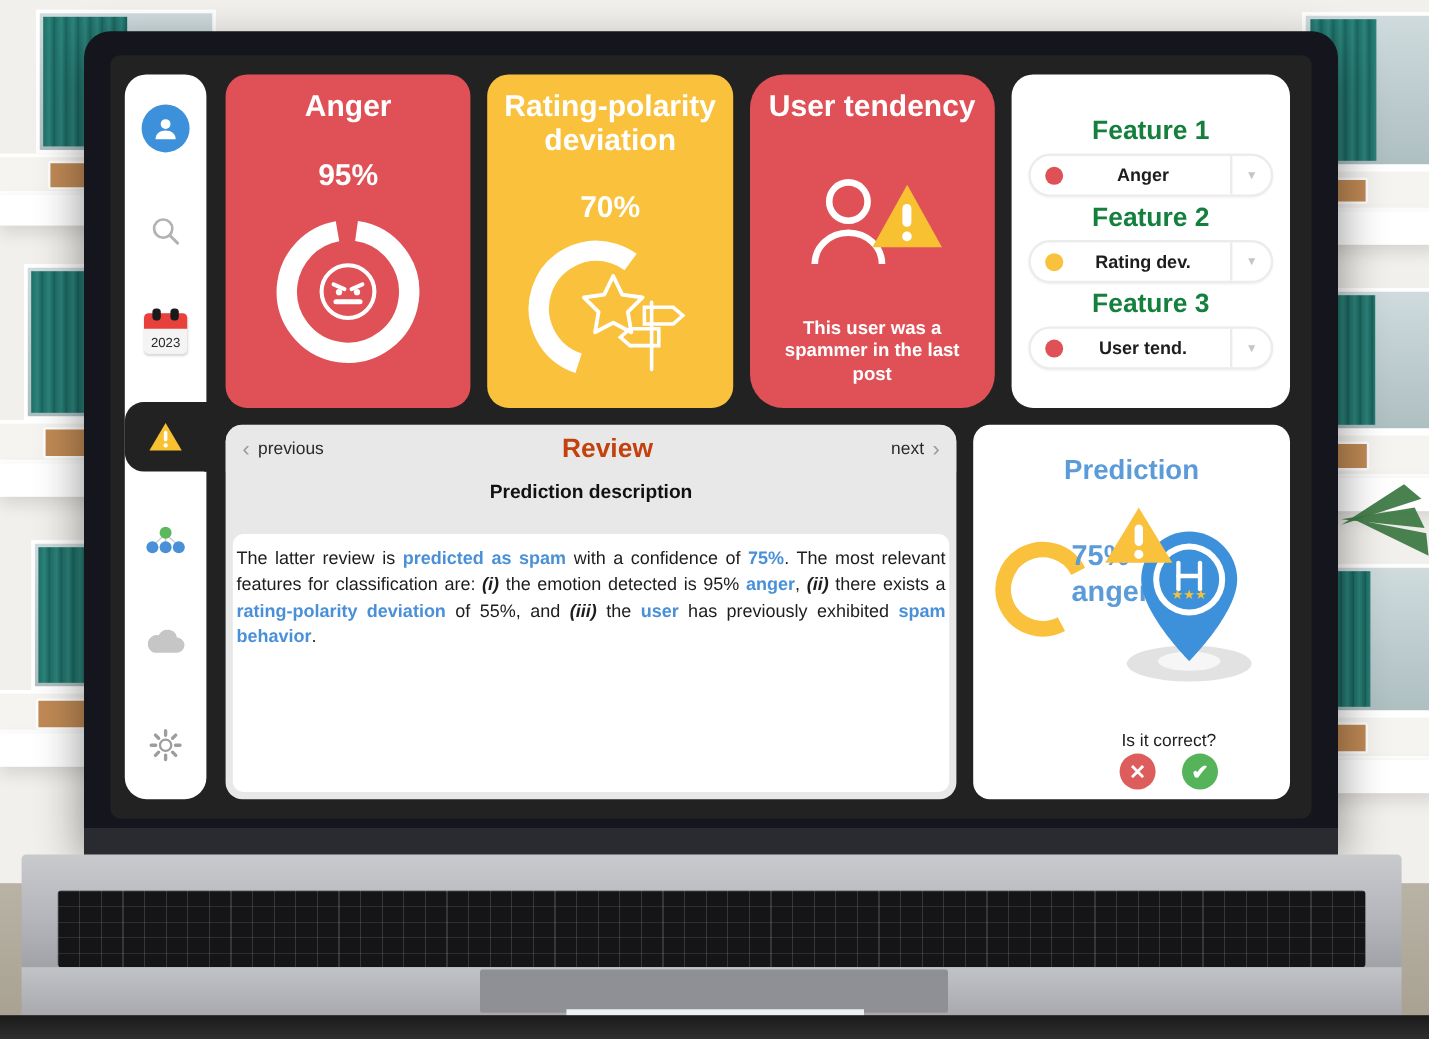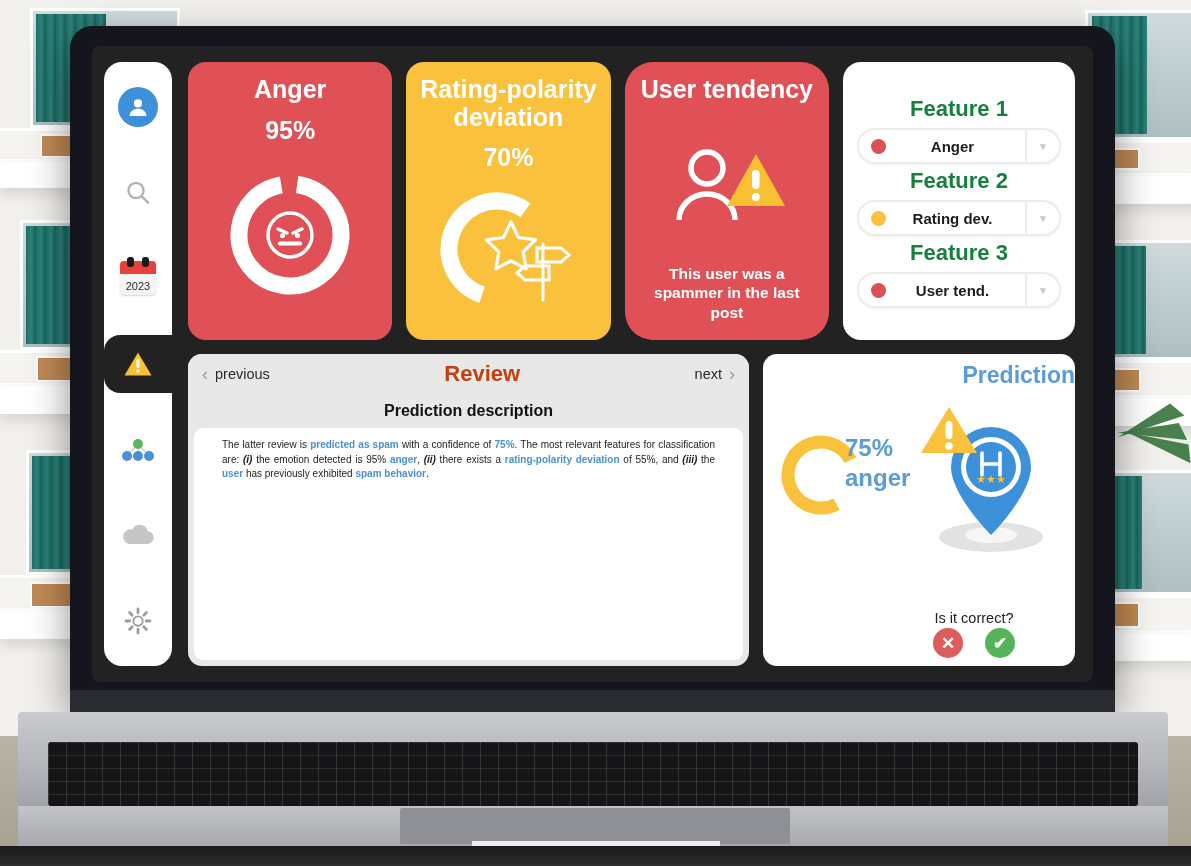--- a/index.html
+++ b/index.html
@@ -236,21 +236,21 @@
     min-width: 0;
   }
   .metric-title {
     font-size: 25px;
     font-weight: bold;
     line-height: 1.1;
   }
   .metric-value {
     font-size: 25px;
     font-weight: bold;
-    margin-top: 12px;
+    margin-top: 28px;
     text-align: center;
   }
   .metric-graphic {
     flex: 1;
     display: flex;
     align-items: center;
     justify-content: center;
     width: 100%;
   }
   .metric-note {
@@ -362,41 +362,41 @@
   .pred-desc-header {
     text-align: center;
     font-size: 16px;
     font-weight: bold;
     color: #111111;
     padding: 9px 0 8px;
   }
   .pred-desc-body {
     background: #ffffff;
     border-radius: 9px;
-    margin: 0 6px 6px;
-    padding: 10px 28px;
-    font-size: 10px;
+    margin: 17px 6px 6px;
+    padding: 10px 3px;
+    font-size: 15px;
     color: #1d1d1d;
     line-height: 1.45;
     text-align: justify;
     flex: 1;
   }
   .hl { color: #4a90d9; font-weight: bold; }
   .it { font-style: italic; font-weight: bold; }
 
   
   .prediction-card {
-    width: 312px;
+    width: 264px;
     background: #ffffff;
     border-radius: 14px;
     flex-shrink: 0;
     display: flex;
     flex-direction: column;
-    align-items: flex-end;
-    padding: 8px 0 6px;
+    align-items: center;
+    padding: 24px 0 6px;
     position: relative;
   }
   .prediction-title {
     color: #5b9bd8;
     font-size: 23px;
     font-weight: bold;
   }
   .pred-body {
     flex: 1;
     width: 100%;

